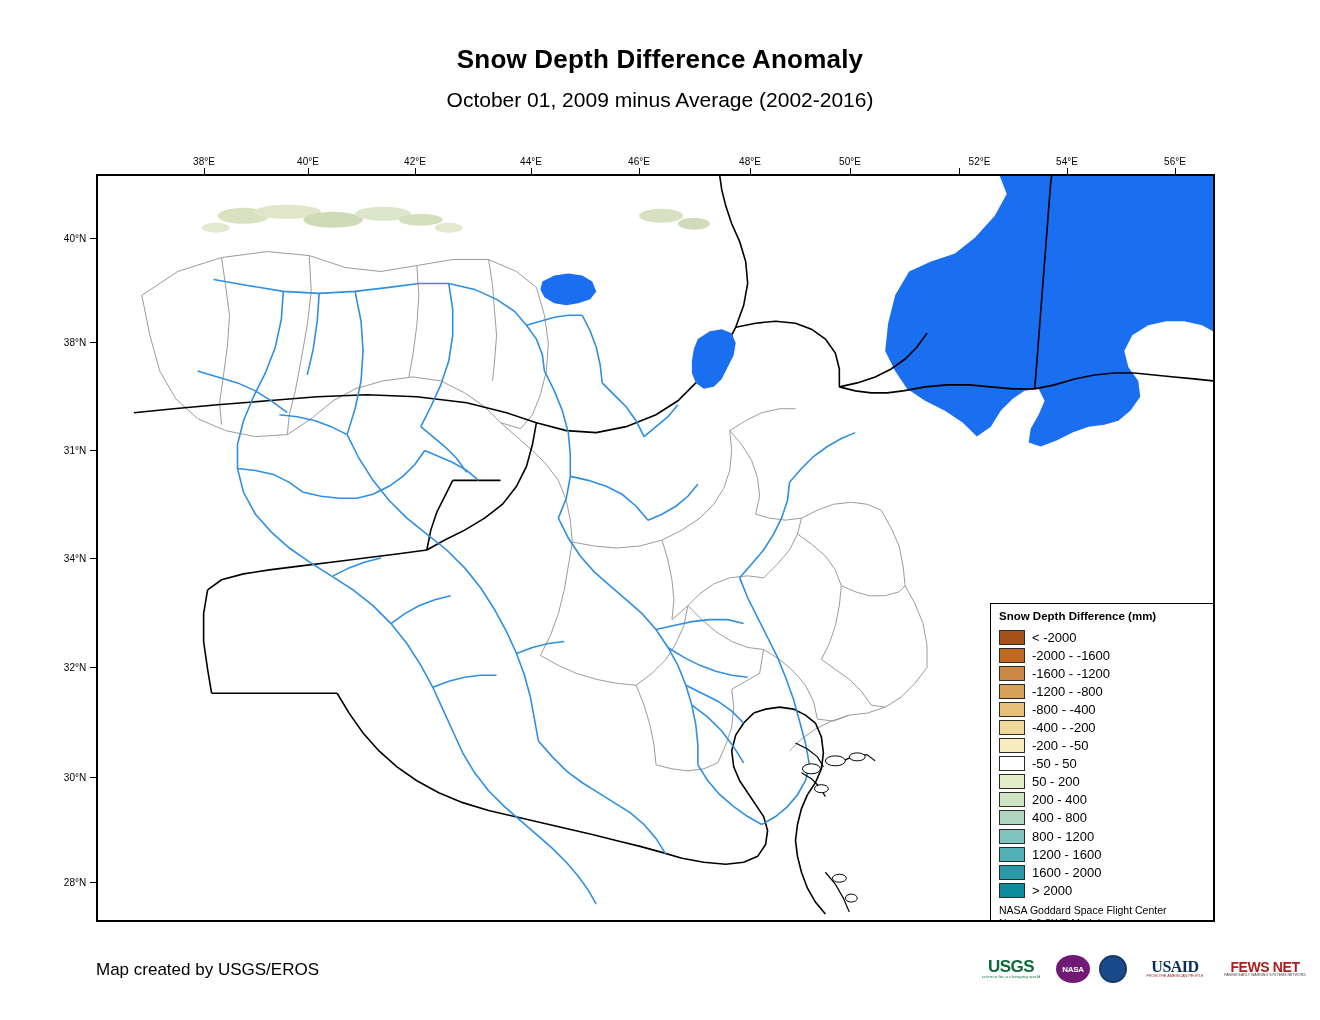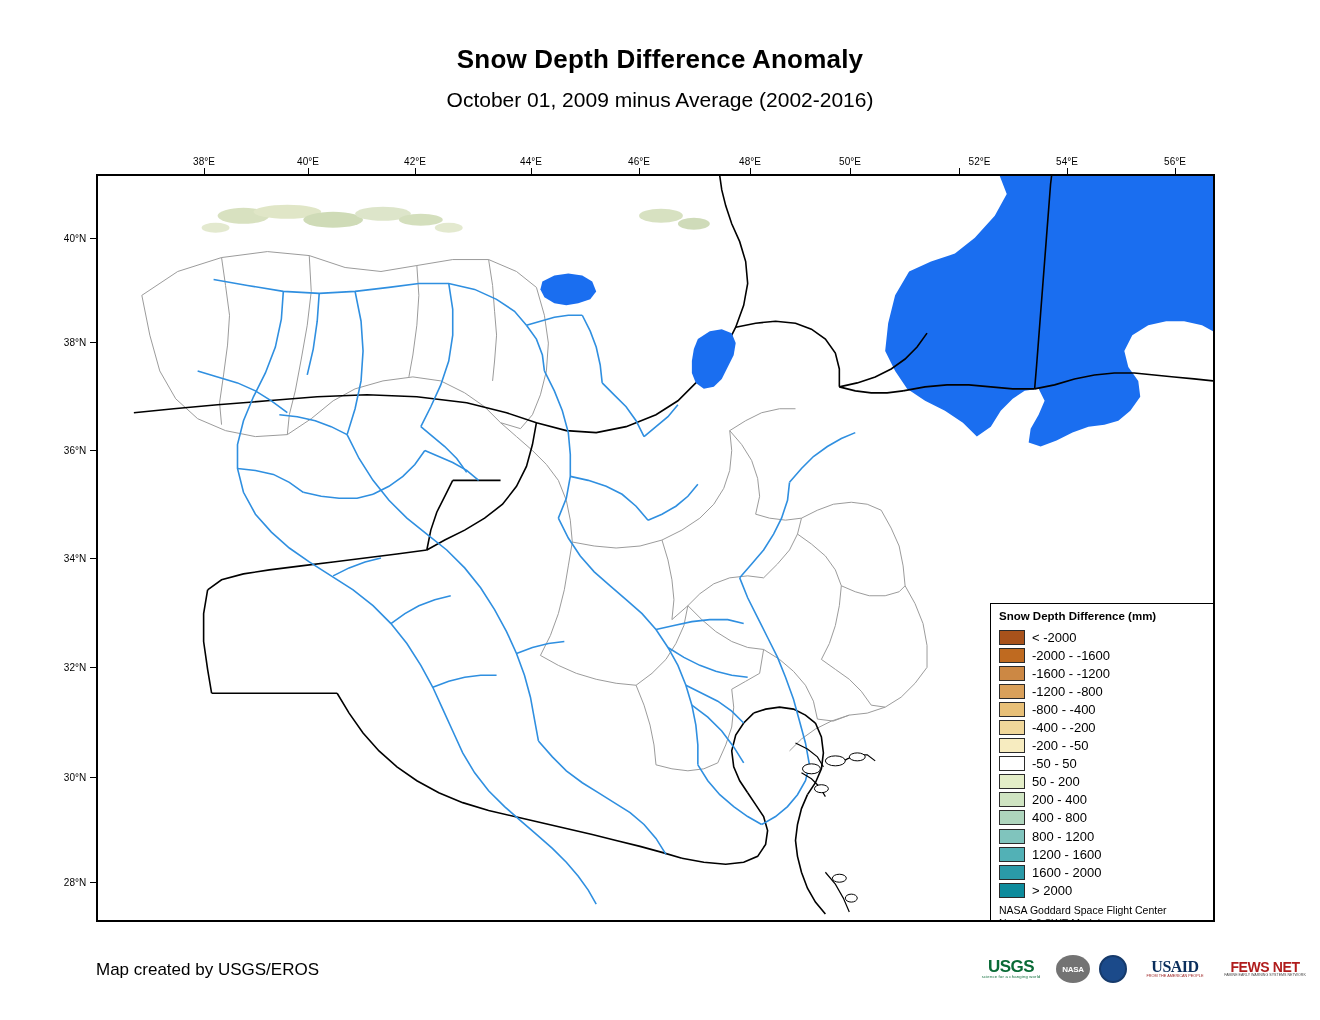--- a/index.html
+++ b/index.html
@@ -144,21 +144,21 @@
   }
   .logo-usgs .l2 {
     font-size: 4.2px;
     color: #0a6b37;
     letter-spacing: 0.2px;
   }
   .logo-nasa {
     width: 34px;
     height: 28px;
     border-radius: 50%;
-    background: #737373;
+    background: #701a75;
     color: #fff;
     font-size: 8px;
     font-weight: bold;
     letter-spacing: -0.3px;
   }
   .logo-seal {
     width: 28px;
     height: 28px;
     border-radius: 50%;
     background: #1b4a8a;
@@ -219,21 +219,21 @@
 <div class="tick" style="left:531px; top:168px; width:1px; height:6px;"></div>
 <div class="tick" style="left:639px; top:168px; width:1px; height:6px;"></div>
 <div class="tick" style="left:750px; top:168px; width:1px; height:6px;"></div>
 <div class="tick" style="left:850px; top:168px; width:1px; height:6px;"></div>
 <div class="tick" style="left:959px; top:168px; width:1px; height:6px;"></div>
 <div class="tick" style="left:1067px; top:168px; width:1px; height:6px;"></div>
 <div class="tick" style="left:1175px; top:168px; width:1px; height:6px;"></div>
 
 <div class="axis-label y-label" style="left:58px; top:238px; width:34px;">40°N</div>
 <div class="axis-label y-label" style="left:58px; top:342px; width:34px;">38°N</div>
-<div class="axis-label y-label" style="left:58px; top:450px; width:34px;">36°N</div>
+<div class="axis-label y-label" style="left:58px; top:450px; width:34px;">31°N</div>
 <div class="axis-label y-label" style="left:58px; top:558px; width:34px;">34°N</div>
 <div class="axis-label y-label" style="left:58px; top:667px; width:34px;">32°N</div>
 <div class="axis-label y-label" style="left:58px; top:777px; width:34px;">30°N</div>
 <div class="axis-label y-label" style="left:58px; top:882px; width:34px;">28°N</div>
 
 <div class="tick" style="left:90px; top:238px; width:6px; height:1px;"></div>
 <div class="tick" style="left:90px; top:342px; width:6px; height:1px;"></div>
 <div class="tick" style="left:90px; top:450px; width:6px; height:1px;"></div>
 <div class="tick" style="left:90px; top:558px; width:6px; height:1px;"></div>
 <div class="tick" style="left:90px; top:667px; width:6px; height:1px;"></div>

